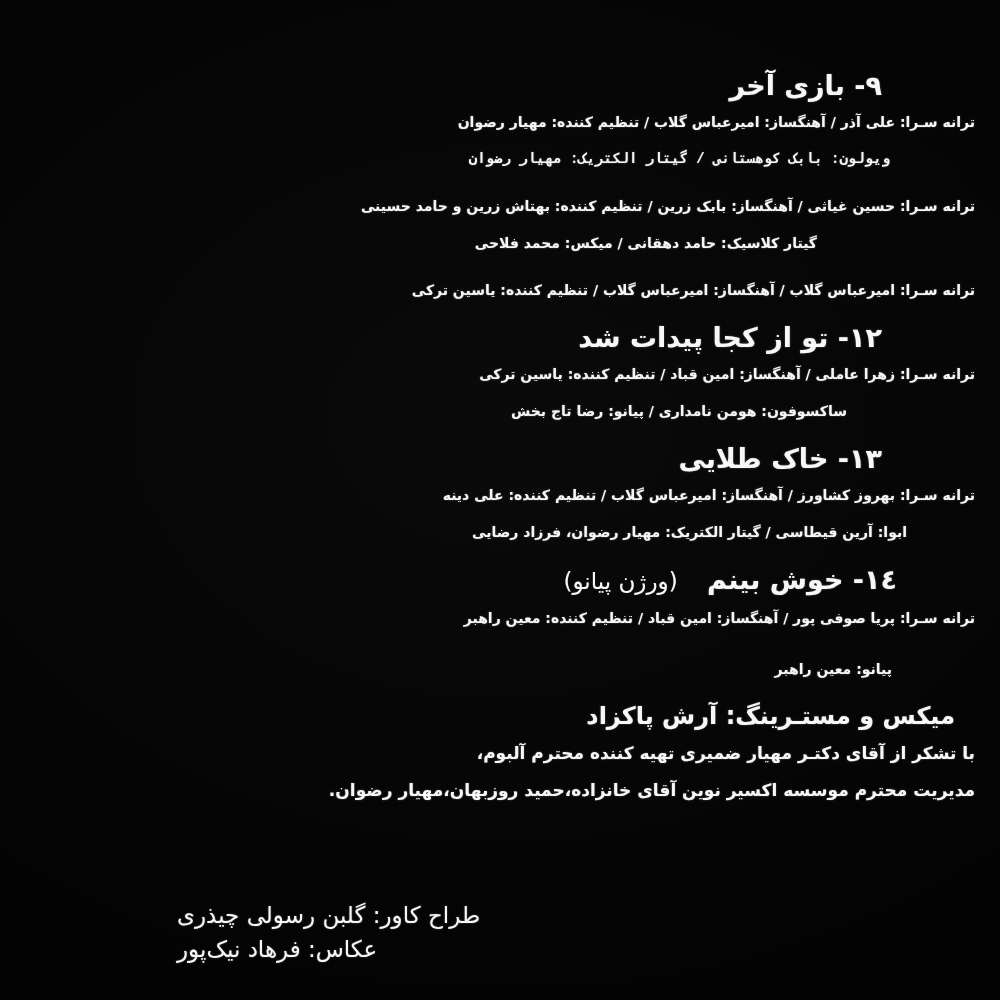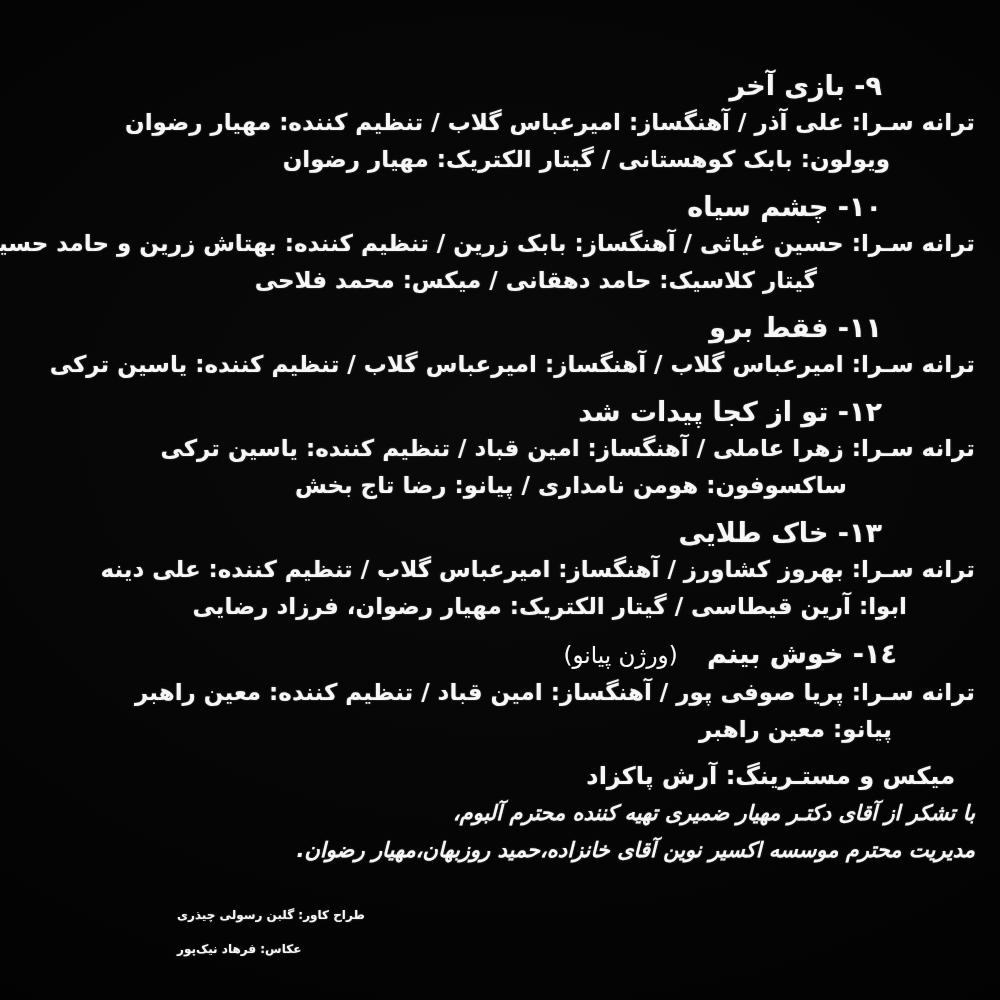--- a/index.html
+++ b/index.html
@@ -22,80 +22,78 @@
     top: 67px;
     right: 25px;
     left: 0;
     direction: rtl;
     text-align: right;
   }
   .line {
     line-height: 37px;
     white-space: nowrap;
     font-weight: bold;
-    font-size: 23px;
+    font-size: 14px;
     text-shadow: 0 0 2px rgba(255,255,255,0.35);
   }
   .track-title {
     font-size: 27px;
     padding-right: 93px;
   }
   .track-title.pr78 { padding-right: 78px; }
   .title-suffix {
     font-weight: normal;
     font-size: 23px;
     margin-right: 20px;
     text-shadow: 0 0 1px rgba(255,255,255,0.3);
   }
   .section { margin-bottom: 10px; }
-  .pr85  { padding-right: 85px; }
+  .pr85  { padding-right: 85px; font-family: Liberation Mono, monospace; }
   .pr158 { padding-right: 158px; }
   .pr128 { padding-right: 128px; }
   .pr68  { padding-right: 68px; padding-left: 18px; }
-  .pr83  { padding-right: 83px; }
+  .pr83  { padding-right: 83px; margin-top: 14px; }
   .mix-line {
     font-size: 24px;
     padding-right: 20px;
     margin-bottom: 0;
   }
-  .ack-block .line { font-size: 21px; font-style: italic; }
+  .ack-block .line { font-size: 17px; }
   .production-block {
     position: absolute;
     top: 898px;
     left: 177px;
     direction: rtl;
     text-align: left;
   }
   .production-block .line {
-    font-size: 12px;
+    font-size: 23px;
     line-height: 34px;
-    font-weight: bold;
+    font-weight: normal;
   }
 </style>
 </head>
 <body>
 
 <div class="poster">
 
   <div class="credits-block">
 
     <div class="section">
       <div class="line track-title">٩- بازی آخر</div>
       <div class="line">ترانه سـرا: علی آذر / آهنگساز: امیرعباس گلاب / تنظیم کننده: مهیار رضوان</div>
       <div class="line pr85">ویولون: بابک کوهستانی / گیتار الکتریک: مهیار رضوان</div>
     </div>
 
     <div class="section">
-      <div class="line track-title">١٠- چشم سیاه</div>
       <div class="line">ترانه سـرا: حسین غیاثی / آهنگساز: بابک زرین / تنظیم کننده: بهتاش زرین و حامد حسینی</div>
       <div class="line pr158">گیتار کلاسیک: حامد دهقانی / میکس: محمد فلاحی</div>
     </div>
 
     <div class="section">
-      <div class="line track-title">١١- فقط برو</div>
       <div class="line">ترانه سـرا: امیرعباس گلاب / آهنگساز: امیرعباس گلاب / تنظیم کننده: یاسین ترکی</div>
     </div>
 
     <div class="section">
       <div class="line track-title">١٢- تو از کجا پیدات شد</div>
       <div class="line">ترانه سـرا: زهرا عاملی / آهنگساز: امین قباد / تنظیم کننده: یاسین ترکی</div>
       <div class="line pr128">ساکسوفون: هومن نامداری / پیانو: رضا تاج بخش</div>
     </div>
 
     <div class="section">

